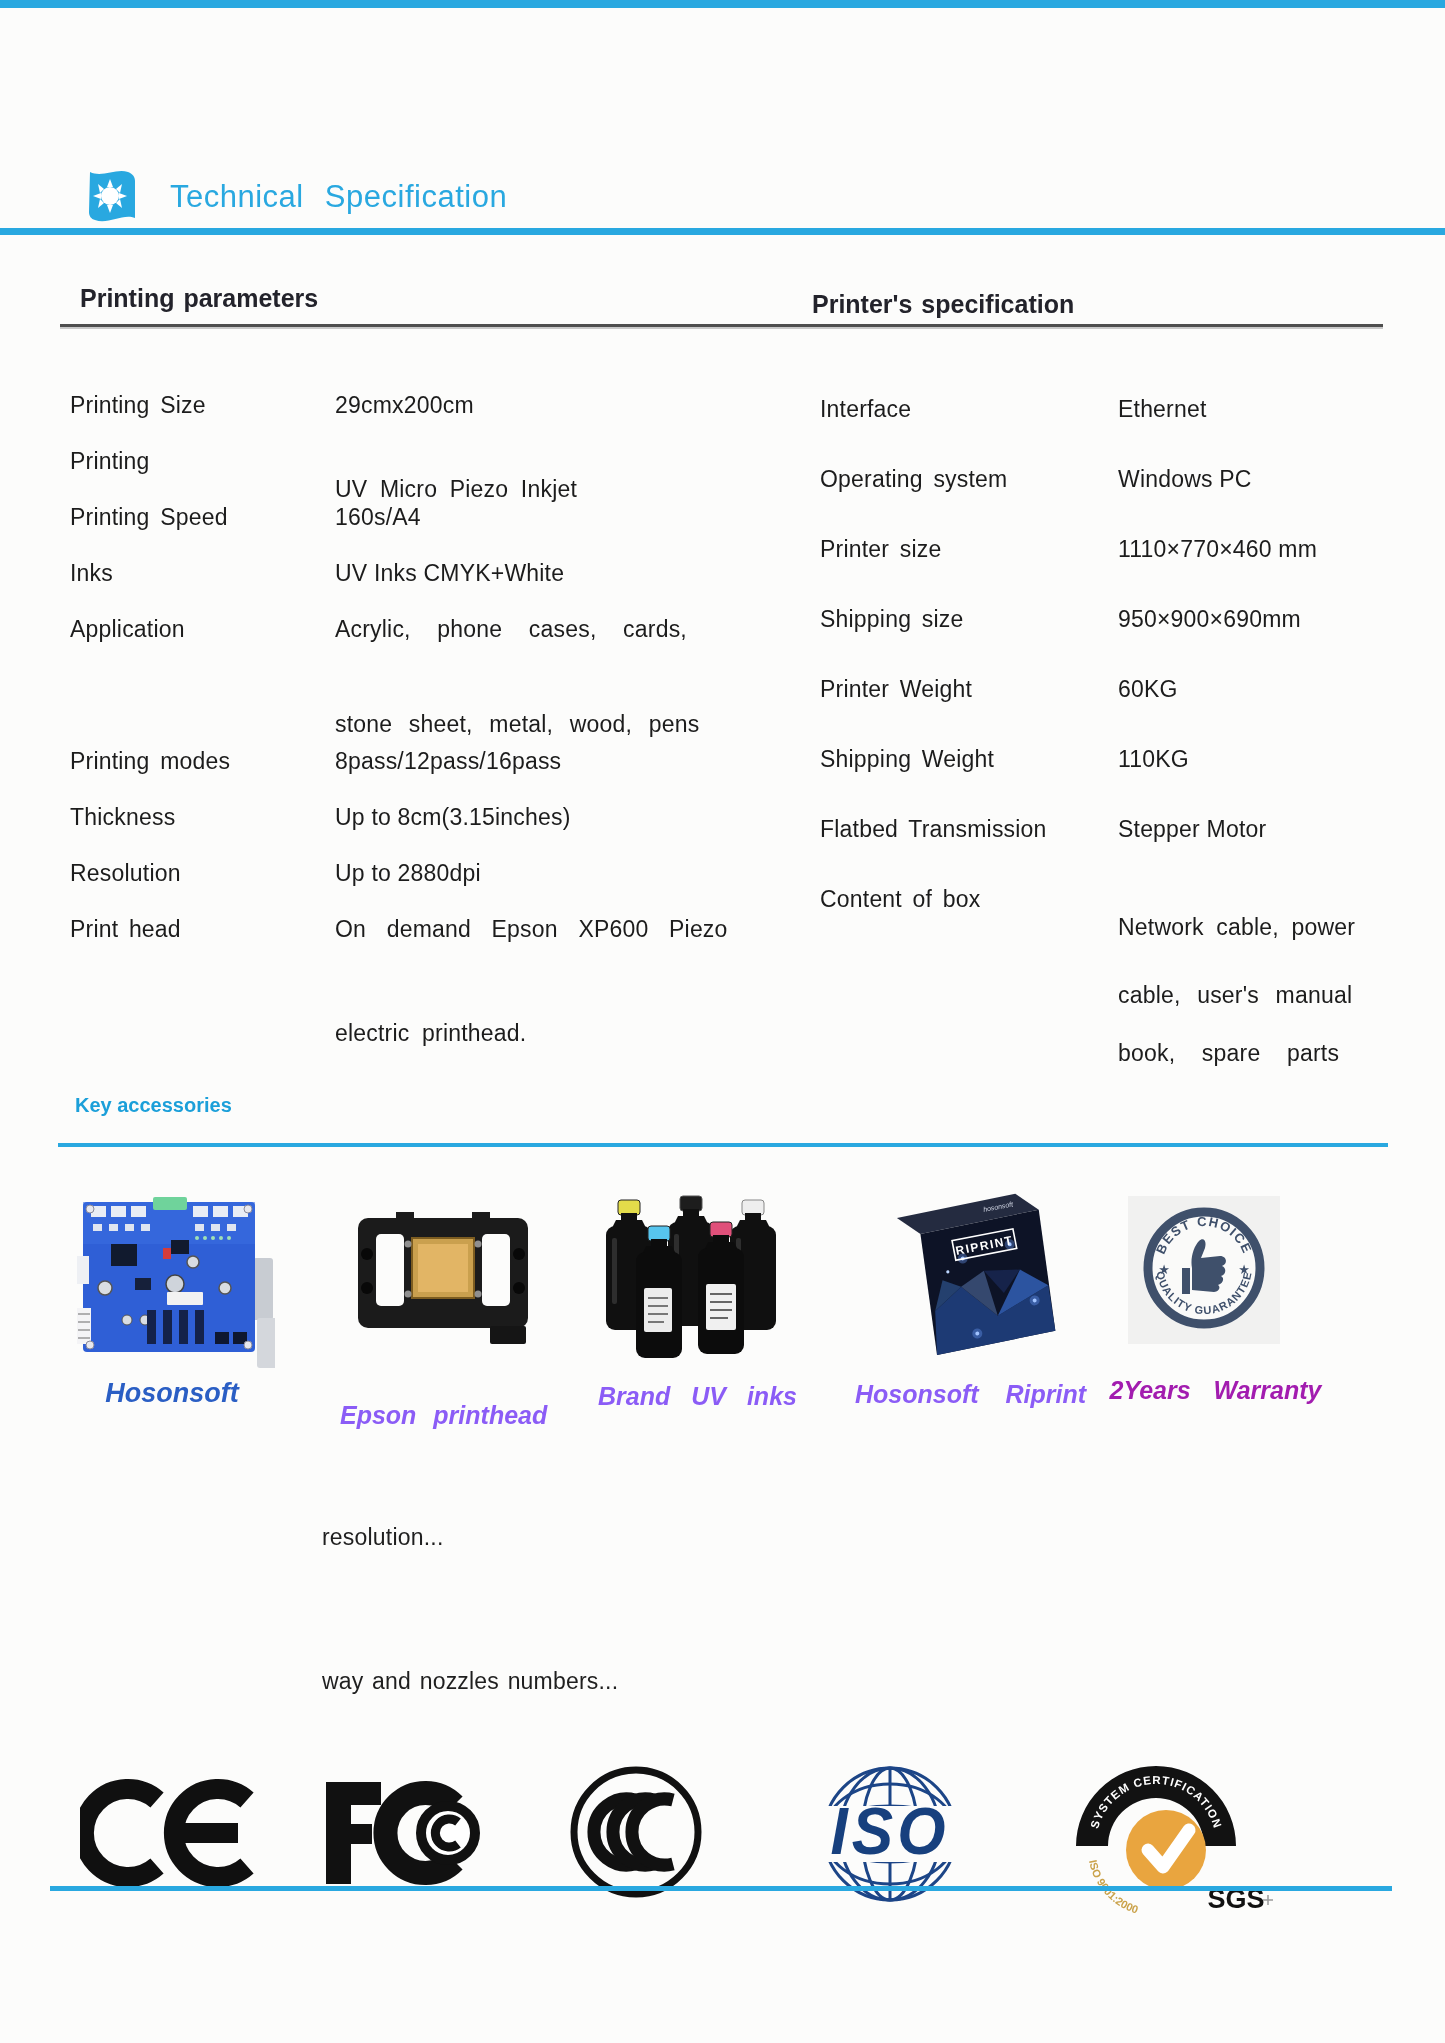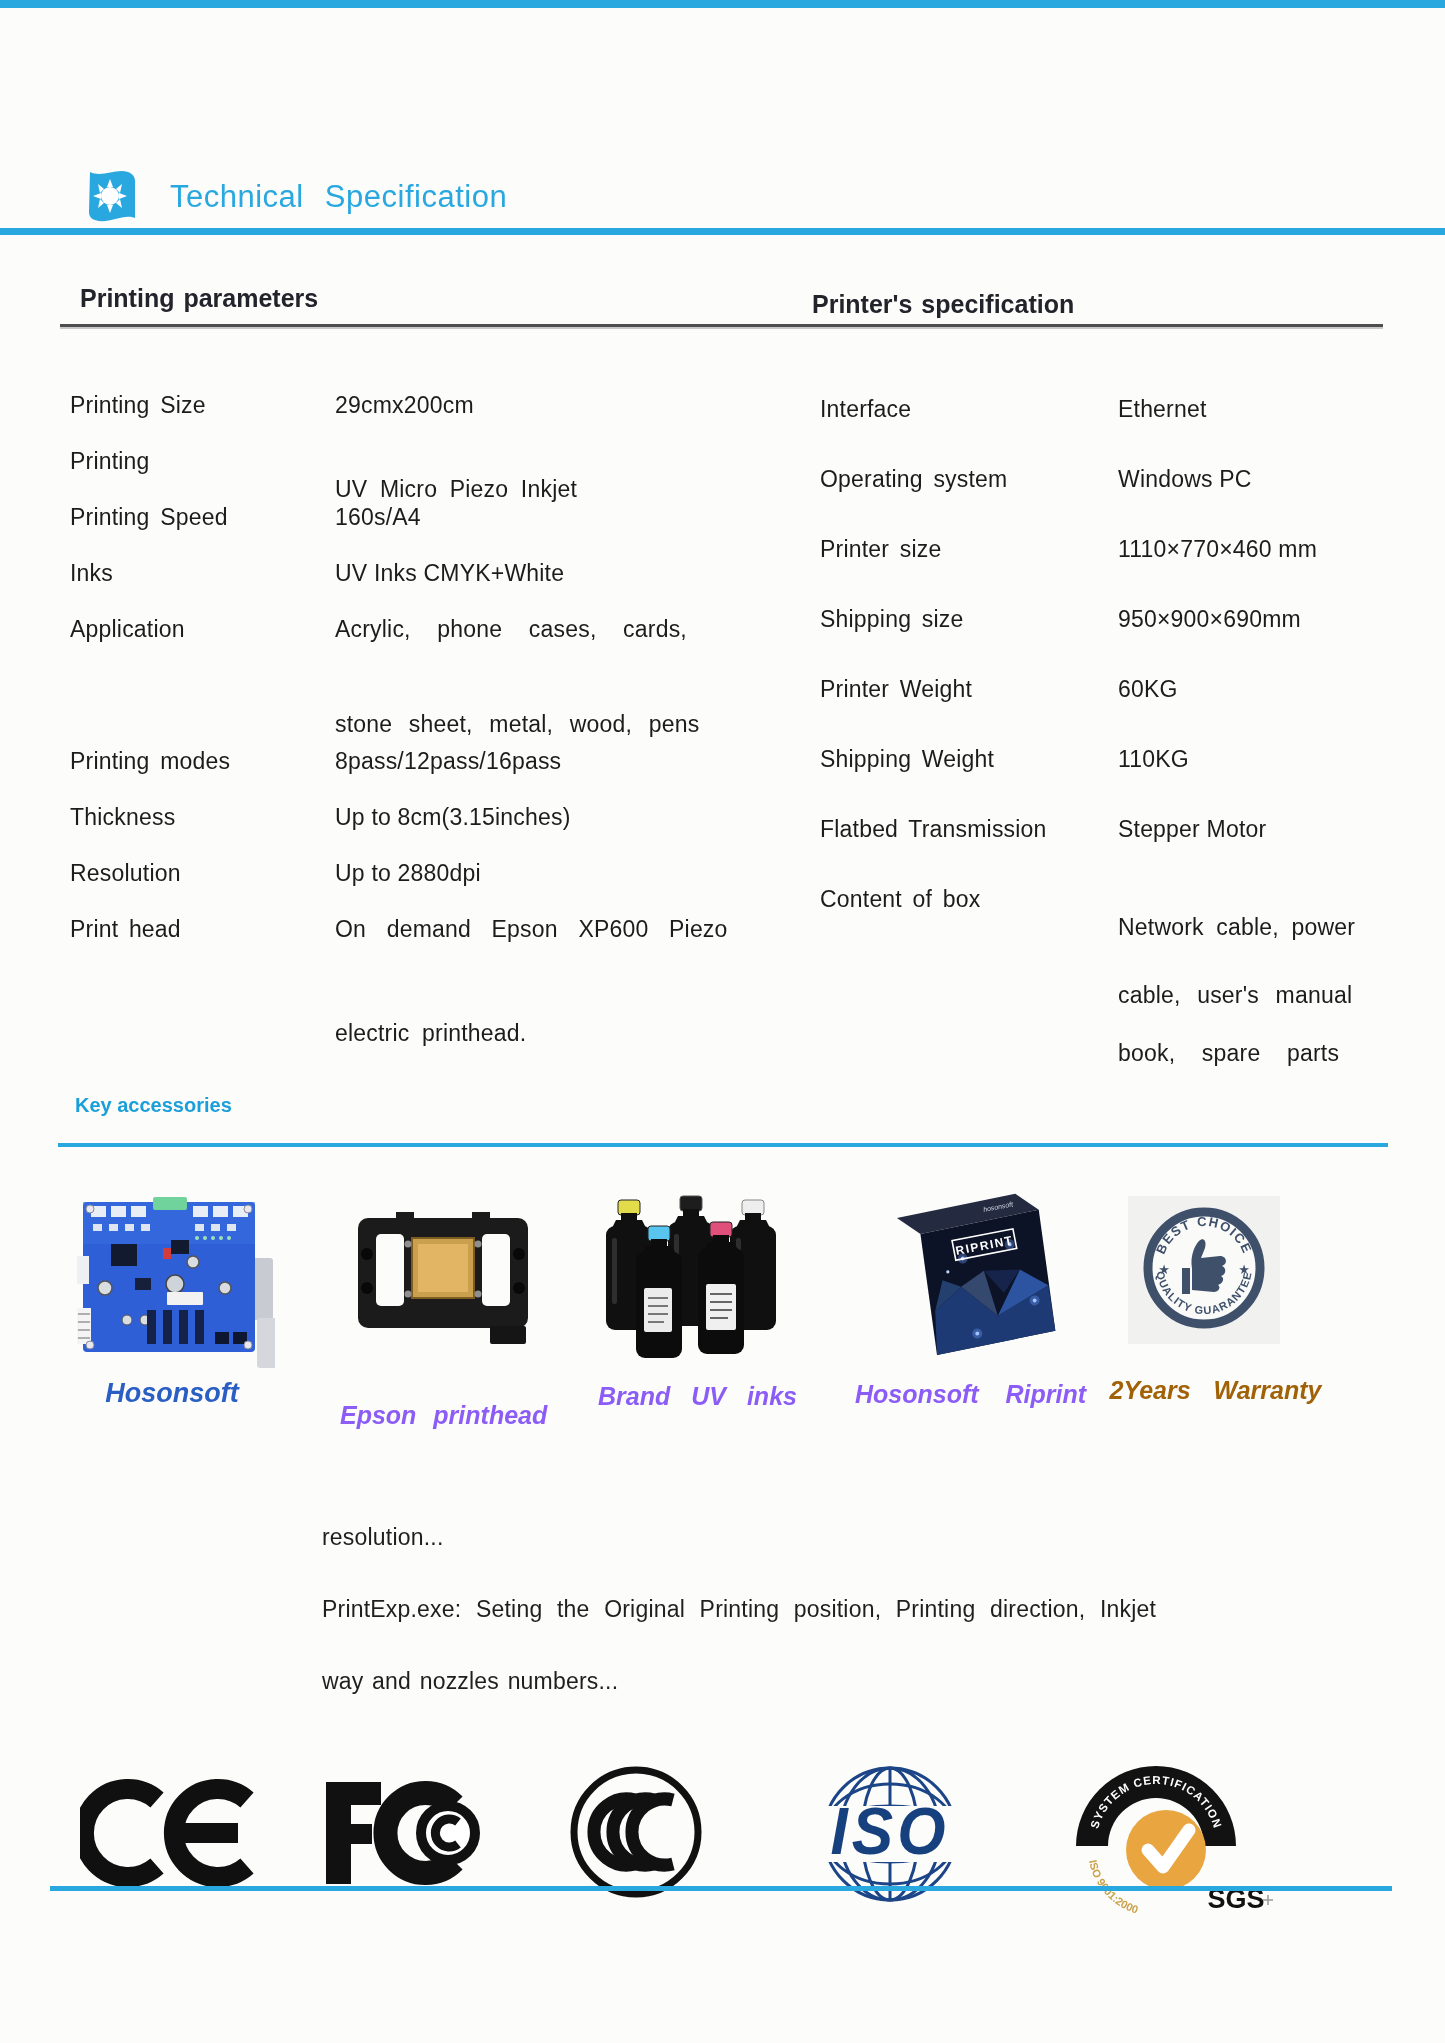--- a/index.html
+++ b/index.html
@@ -13,21 +13,21 @@
   .hdr-title{left:170px;top:179px;font-size:31px;color:#29a8e0;word-spacing:12px;letter-spacing:.5px;}
   .hdr-rule{left:0;top:228px;width:1445px;height:7px;background:#29a8e0;}
   .colhead{position:absolute;font-size:25px;font-weight:700;color:#23232b;white-space:nowrap;word-spacing:2px;}
   .gray-rule{left:60px;top:324px;width:1323px;height:3px;background:#4e4e4e;border-bottom:2px solid #c9c9c9;}
   .key-title{left:75px;top:1094px;font-size:20px;font-weight:700;color:#1b9fd9;white-space:nowrap;position:absolute;}
   .key-rule{left:58px;top:1143px;width:1330px;height:4px;background:#29a8e0;}
   .bot-rule{left:50px;top:1886px;width:1342px;height:5px;background:#29a8e0;}
   .cap{position:absolute;font-size:25px;font-weight:700;font-style:italic;color:#8b5cf6;
        text-align:center;white-space:nowrap;}
   .cap-blue{color:#2a5ec4;font-size:27px;}
-  .cap-warranty{color:#a16207;word-spacing:16px;}
+  .cap-warranty{color:#a21caf;word-spacing:16px;}
   
   .sky{left:85px;top:1432px;width:200px;height:262px;overflow:hidden;
        background:linear-gradient(180deg,#5f9bd8 0%,#77abe0 45%,#9dc4ea 100%);}
   .cloud{position:absolute;background:#fff;border-radius:50%;filter:blur(8px);opacity:.8;}
   .sw-icon-label{position:absolute;width:100%;text-align:center;font-size:16px;color:#fff;
        text-shadow:0 1px 3px rgba(0,0,0,.75);white-space:nowrap;}
   .pinwheel{position:absolute;left:72px;top:22px;width:56px;height:56px;border-radius:50%;
        background:conic-gradient(#e5392e 0 30deg,#f07c22 30deg 60deg,#f3cf17 60deg 100deg,
         #8fc63f 100deg 135deg,#27a9e1 135deg 170deg,#2b5fb0 170deg 200deg,#7a52a0 200deg 240deg,
         #e5007e 240deg 280deg,#c00f28 280deg 320deg,#e5392e 320deg 360deg);}
@@ -311,21 +311,20 @@
       </text>
       <text x="36" y="78" font-size="13" fill="#3f506b" text-anchor="middle">★</text>
       <text x="116" y="78" font-size="13" fill="#3f506b" text-anchor="middle">★</text>
       <path fill="#3f506b" d="M54,98 L54,72 L62,72 L62,98 Z M64,72 C62,62 66,50 71,45 C75,41 79,44 77,52 L73,62 L92,60 C99,60 100,68 94,70 C99,72 98,79 93,80 C97,82 95,88 90,89 C93,91 91,96 86,96 L64,94 Z"></path>
     </svg>
   </div>
   <div class="cap cap-warranty" style="left:1108px;top:1376px;width:215px;">2Years   Warranty</div>
 
 
   <div class="soft-line" style="left:322px;top:1524px;">resolution...</div>
-  <div class="soft-line" style="left:322px;top:1596px;word-spacing:8px;">PrintExp.exe:  Seting  the  Original  Printing  position,  Printing  direction,  Inkjet</div>
   <div class="soft-line" style="left:322px;top:1668px;word-spacing:2px;">way and nozzles numbers...</div>
 
   <div class="abs" style="left:80px;top:1775px;width:185px;height:115px;">
     <svg width="185" height="115" viewBox="0 0 185 115">
       <g stroke="#101010" stroke-width="20" fill="none">
         <path d="M77,25 A44,44 0 1 0 77,91"></path>
         <path d="M167,25 A44,44 0 1 0 167,91"></path>
         <line x1="92" y1="58" x2="158" y2="58"></line>
       </g>
     </svg>

